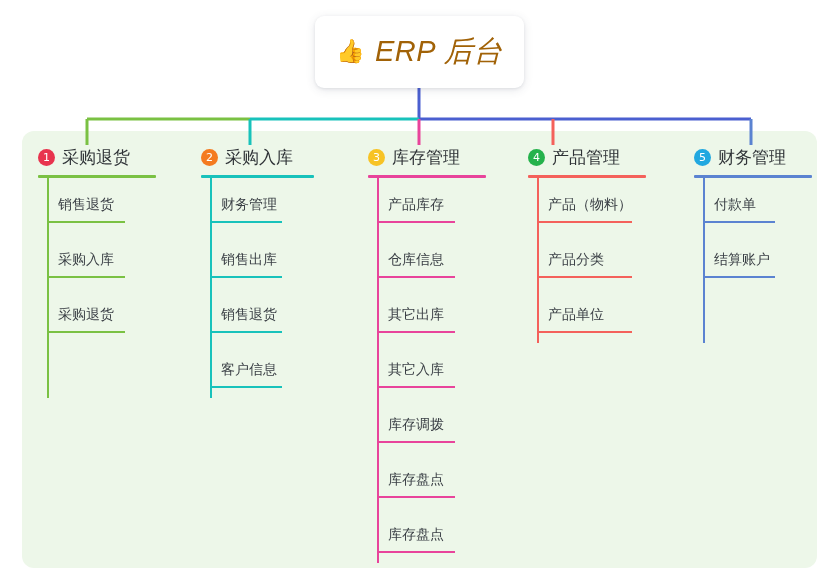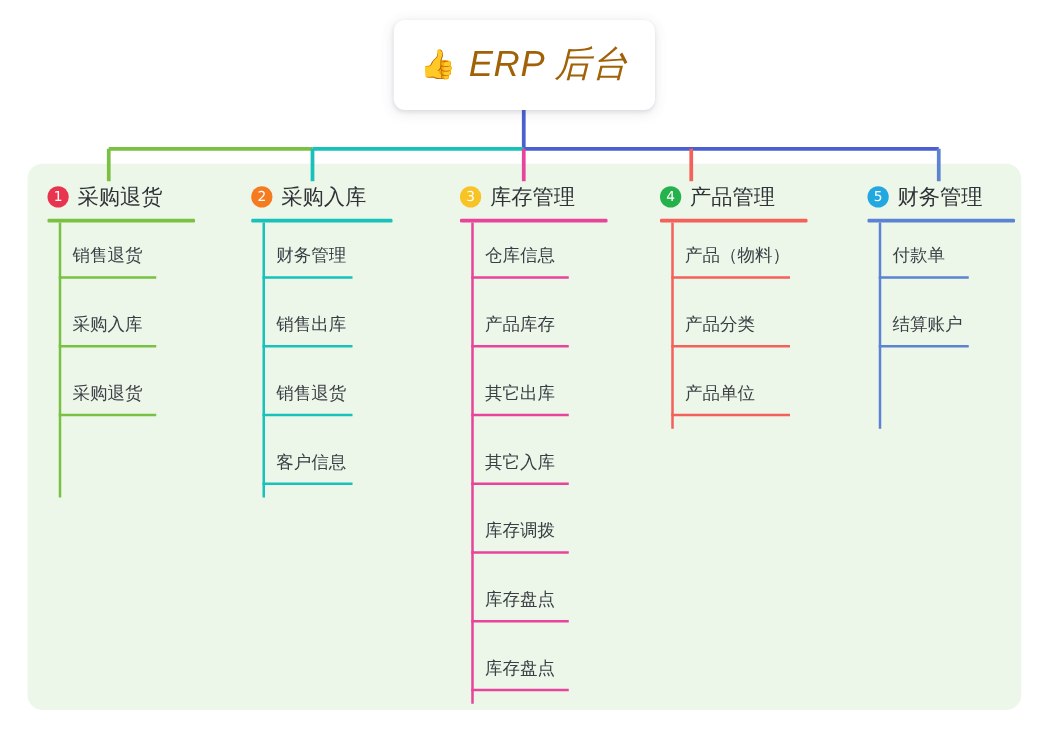--- a/index.html
+++ b/index.html
@@ -207,25 +207,25 @@
       </div>
       <div class="column" style="left: 352px;">
         <div class="col-head">
           <span class="badge" style="background: rgb(247, 195, 37);">3</span>
           <span class="col-title">库存管理</span>
         </div>
         <div class="head-rule" style="background: rgb(232, 68, 155); width: 118px; margin-left: 16px;"></div>
         <div class="leaves">
           <div class="spine" style="background: rgb(232, 68, 155); height: 385px;"></div>
           <div class="leaf">
+            <span class="leaf-text">产品库存</span>
+            <div class="leaf-rule" style="background: rgb(232, 68, 155); width: 78px;"></div>
+          </div>
+          <div class="leaf">
             <span class="leaf-text">仓库信息</span>
-            <div class="leaf-rule" style="background: rgb(232, 68, 155); width: 78px;"></div>
-          </div>
-          <div class="leaf">
-            <span class="leaf-text">产品库存</span>
             <div class="leaf-rule" style="background: rgb(232, 68, 155); width: 78px;"></div>
           </div>
           <div class="leaf">
             <span class="leaf-text">其它出库</span>
             <div class="leaf-rule" style="background: rgb(232, 68, 155); width: 78px;"></div>
           </div>
           <div class="leaf">
             <span class="leaf-text">其它入库</span>
             <div class="leaf-rule" style="background: rgb(232, 68, 155); width: 78px;"></div>
           </div>

